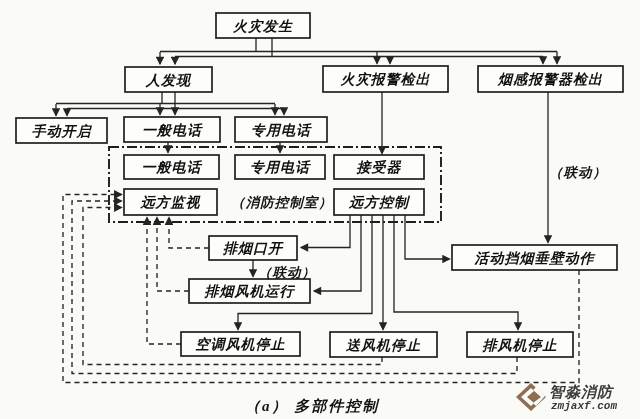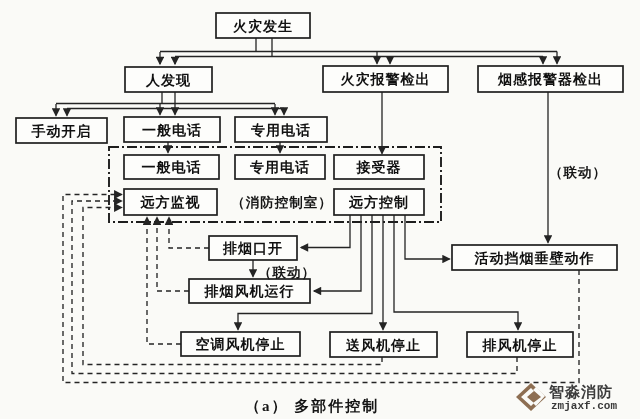--- a/index.html
+++ b/index.html
@@ -1,21 +1,21 @@
 <!DOCTYPE html>
 <html><head>
 <meta charset="utf-8">
 <style>
   html,body{margin:0;padding:0;}
   body{
     width:640px;height:419px;overflow:hidden;
     background:#fafaf7;
     font-family:"Liberation Serif","DejaVu Serif",serif;
   }
-  #stage{position:relative;width:640px;height:419px;}
+  #stage{position:relative;width:640px;height:419px;font-style:italic;}
   svg{display:block;}
   .node rect{fill:#fdfdfb;stroke:#1f1f1f;stroke-width:1.7;}
   .node text{
     font-family:"Liberation Serif","DejaVu Serif",serif;
     font-size:14px;font-weight:bold;fill:#111;
     text-anchor:middle;letter-spacing:1px;
   }
   .anno{
     font-family:"Liberation Serif","DejaVu Serif",serif;
     font-size:13.5px;font-weight:bold;fill:#161616;

